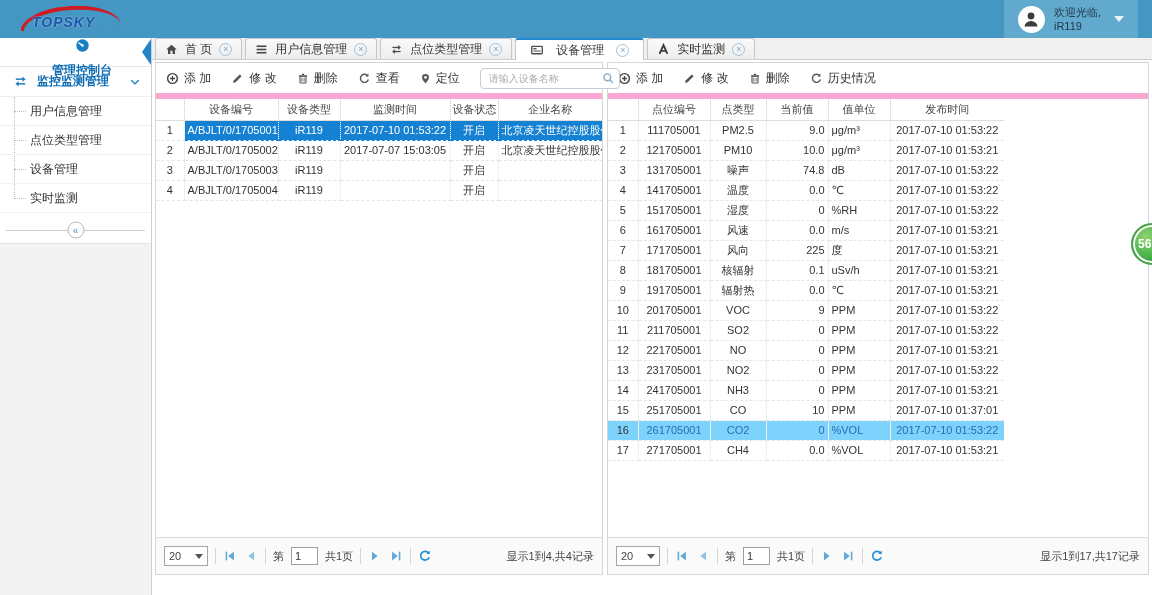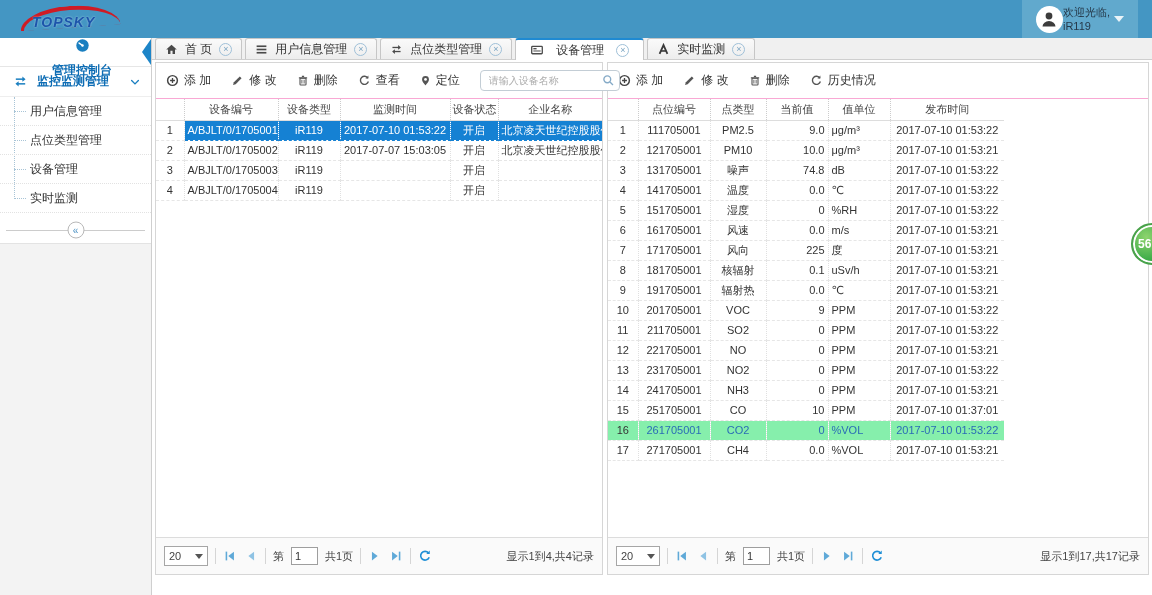--- a/index.html
+++ b/index.html
@@ -5,21 +5,21 @@
   * { margin:0; padding:0; box-sizing:border-box; }
   body { background:#888; font-family:"Liberation Sans","DejaVu Sans",sans-serif; }
   .app { position:relative; width:1152px; height:595px; background:#fff; overflow:hidden; font-family:"Liberation Sans","DejaVu Sans",sans-serif; }
 
   
   .topbar { height:38px; background:#4496c3; display:flex; align-items:center; }
   .logo { position:relative; margin-left:20px; width:108px; height:30px; }
   .logo-text { position:absolute; left:12px; top:10px; font-size:14px; font-weight:bold; font-style:italic; color:#1c55ab; letter-spacing:1px; text-shadow:0 0 2px rgba(255,255,255,.55); }
   .logo-swoosh { position:absolute; left:0; top:2px; width:100px; height:22px; border-top:4px solid #cf1b24; border-left:3px solid #cf1b24; border-radius:50% 50% 0 0 / 100% 100% 0 0; transform:rotate(-4deg); }
   .app-title { color:#fff; font-size:16px; letter-spacing:2px; margin-left:22px; font-weight:500; }
-  .userbox { margin-left:auto; margin-right:14px; height:38px; background:#61a9cd; display:flex; align-items:center; padding:0 14px; cursor:pointer; }
+  .userbox { margin-left:auto; margin-right:14px; height:38px; background:#61a9cd; display:flex; align-items:center; gap:9px; padding:0 14px; cursor:pointer; }
   .avatar { width:27px; height:27px; border-radius:50%; background:#fff; display:flex; align-items:center; justify-content:center; }
   .greet { font-size:11px; color:#25394a; line-height:1.3; }
   .caret-down { width:0; height:0; border-left:5px solid transparent; border-right:5px solid transparent; border-top:6px solid #e9f3f8; margin-left:4px; }
 
   
   .main { display:flex; height:557px; }
 
   
   .sidebar { width:152px; background:#fff; border-right:1px solid #cfcfcf; display:flex; flex-direction:column; flex:none; }
   .side-top { height:29px; display:flex; align-items:center; gap:9px; padding-left:13px; font-size:12px; font-weight:bold; color:#0c6cb4; border-bottom:1px solid #e6e6e6; position:relative; cursor:pointer;flex-direction:column; }
@@ -41,38 +41,38 @@
   .tab { height:21px; display:flex; align-items:center; gap:7px; padding:0 9px; background:linear-gradient(#fafafa,#ededed); border:1px solid #c6c6c6; border-bottom:none; border-radius:3px 3px 0 0; font-size:12px; color:#333; cursor:pointer; white-space:nowrap; }
   .tab.active { background:#fff; border-top:2px solid #1f8ad2; height:23px; margin-bottom:-1px; padding:0 14px; gap:12px; }
   .tab .close { width:13px; height:13px; border:1px solid #9fc0d8; border-radius:50%; color:#7da7c4; font-size:9px; line-height:11px; text-align:center; cursor:pointer; flex:none; }
 
   
   .panels { height:515px; display:flex; gap:4px; padding:2px 3px 0 3px; background:#fff; }
   .panel { border:1px solid #d6d6d6; background:#fff; display:flex; flex-direction:column; min-width:0; }
   .panel.left { width:448px; flex:none; }
   .panel.right { flex:1; }
 
-  .toolbar { height:36px; flex:none; display:flex; align-items:center; gap:20px; padding:0 10px; border-bottom:1px solid #f9a8d4; }
+  .toolbar { height:36px; flex:none; display:flex; align-items:center; gap:20px; padding:0 10px; border-bottom:6px solid #f9a8d4; }
   .tbtn { display:flex; align-items:center; gap:5px; font-size:12px; color:#333; cursor:pointer; white-space:nowrap; }
   .searchwrap { margin-left:auto; position:relative; }
   .searchwrap input { width:140px; height:21px; border:1px solid #c3cdd5; border-radius:4px; padding:0 22px 0 8px; font-size:10px; color:#333; outline:none; font-family:Liberation Serif, serif; }
   .searchwrap input::placeholder { color:#adadad; }
   .searchwrap .mag { position:absolute; right:5px; top:4px; }
 
   .tablewrap { flex:1; overflow:hidden; }
   table.grid { border-collapse:collapse; table-layout:fixed; font-size:11px; color:#333; }
   table.grid.full { width:100%; }
   .grid th { height:21px; font-weight:normal; color:#444; text-align:center; background:#fff; border-right:1px dotted #ccc; border-bottom:1px solid #ddd; white-space:nowrap; overflow:hidden; padding:0 2px; }
   .grid th:last-child { border-right:none; }
   .grid td { height:20px; border-right:1px dotted #e0e0e0; border-bottom:1px dashed #e6e6e6; white-space:nowrap; overflow:hidden; padding:0 3px; }
   .grid td:last-child { border-right:none; }
   .grid td.rownum { text-align:center; color:#333; background:#fff; }
   .grid .al-c { text-align:center; } .grid .al-r { text-align:right; } .grid .al-l { text-align:left; }
   .grid tr.selected td:not(.rownum) { background:#1581d3; color:#fff; border-right-color:#4a9cdd; border-bottom-color:#1581d3; }
-  .grid tr.hl td { background:#86efac; }
+  .grid tr.hl td { background:#7dd3fc; }
   .grid tr.hl td:not(.rownum) { color:#2a6cb5; }
 
   .pager { height:29px; flex:none; background:#fafafa; border-top:1px solid #dcdcdc; display:flex; align-items:center; gap:7px; padding:18px 8px; font-size:11px; color:#444; }
   .psize { width:44px; height:20px; background:#fff; border:1px solid #a6a6a6; display:flex; align-items:center; justify-content:space-between; padding:0 4px; cursor:pointer; }
   .psize .sc { width:0; height:0; border-left:4px solid transparent; border-right:4px solid transparent; border-top:5px solid #555; }
   .psep { width:1px; height:16px; background:#d5d5d5; }
   .pbtn { display:flex; align-items:center; cursor:pointer; }
   .pageinput { width:27px; height:18px; border:1px solid #9e9e9e; font-size:11px; padding-left:3px; outline:none; font-family:inherit; color:#333; }
   .psummary { margin-left:auto; color:#444; }
 

